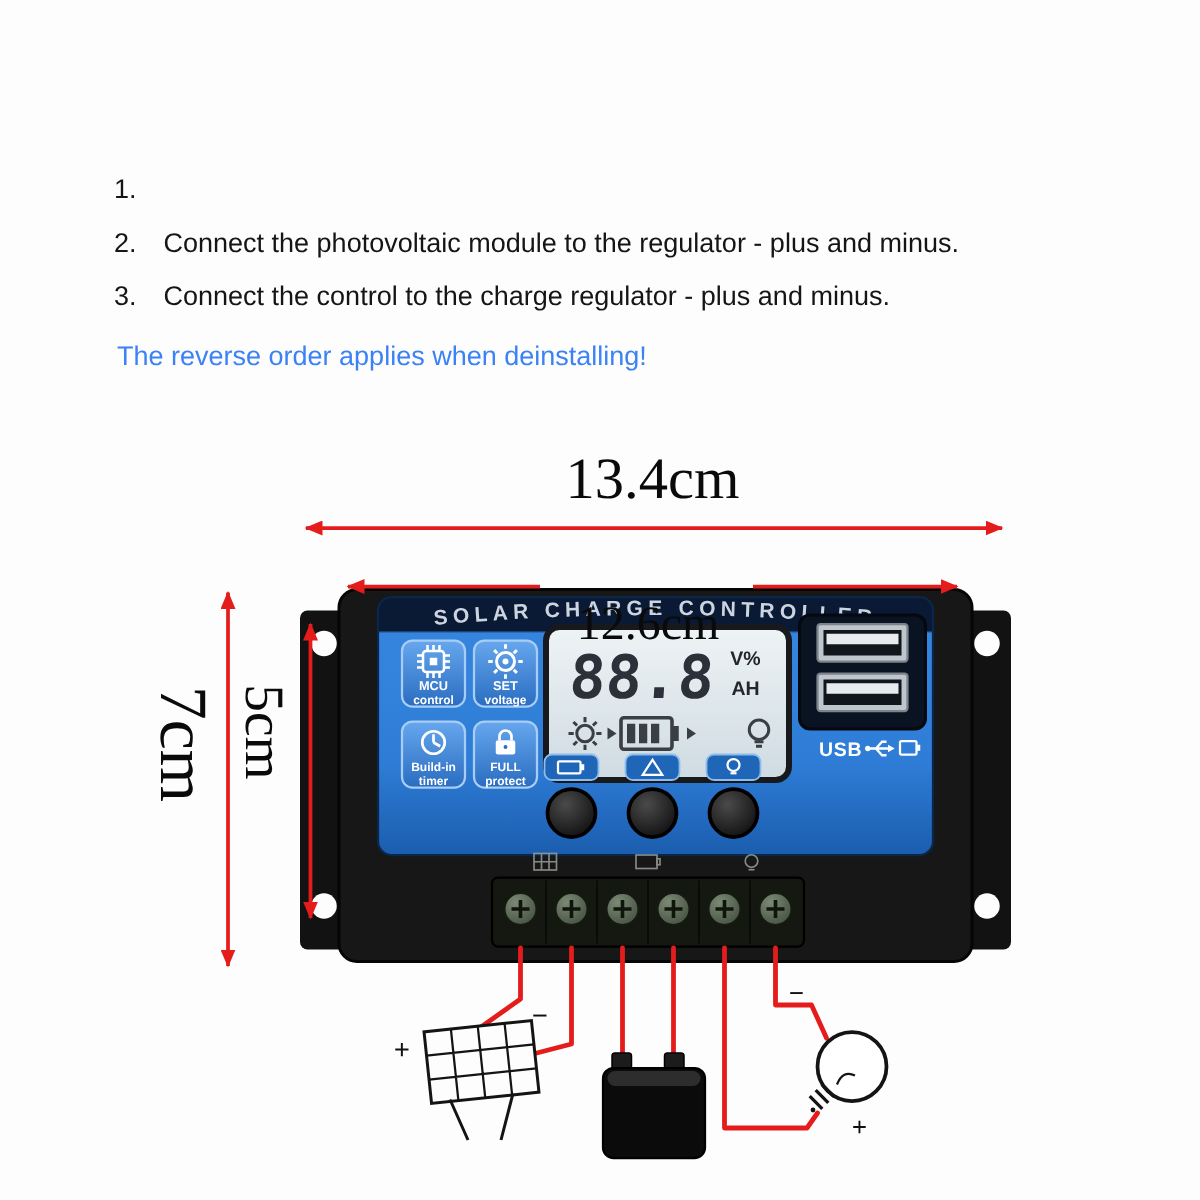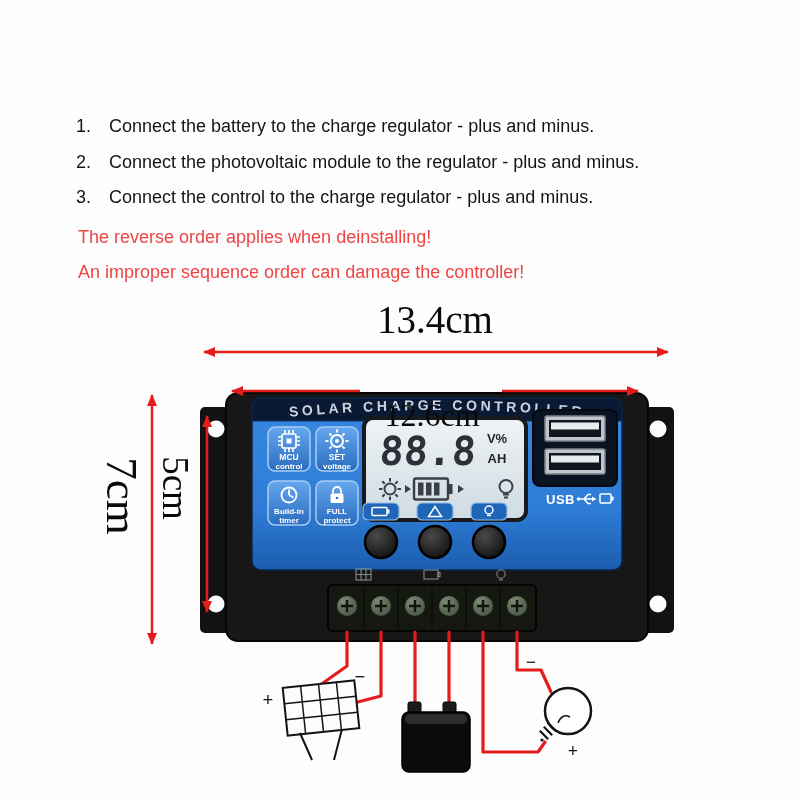--- a/index.html
+++ b/index.html
@@ -2,52 +2,50 @@
 <html><head>
 <meta charset="utf-8">
 <style>
   * { margin:0; padding:0; box-sizing:border-box; }
   html,body { width:800px; height:800px; }
   body { background:#fdfdfd; font-family:"Liberation Sans",sans-serif; position:relative; overflow:hidden; }
   svg.diagram { position:absolute; left:0; top:0; z-index:1; }
   .instructions { position:absolute; left:76px; top:116px; z-index:2; color:#151515; font-size:18px; line-height:1.2; }
   .inst { display:flex; margin-bottom:14px; }
   .inst .num { width:33px; flex:none; }
-  .warnings { position:absolute; left:78px; top:227px; z-index:2; color:#ef4444; font-size:18px; line-height:1.2; }
+  .warnings { position:absolute; left:78px; top:227px; z-index:2; color:#3b82f6; font-size:18px; line-height:1.2; }
   .warn { margin-bottom:13px; }
   .dim { position:absolute; z-index:2; font-family:"Liberation Serif",serif; color:#0a0a0a; text-align:center; white-space:nowrap; }
   .dim-134 { left:352px; top:297px; width:166px; font-size:39px; }
   .dim-126 { left:352px; top:361px; width:160px; font-size:32px;margin-top:36px; }
   .dim-7   { left:72px;  top:470px; width:100px; height:52px; font-size:45px; transform:rotate(90deg); }
   .dim-5   { left:136px; top:467px; width:80px;  height:42px; font-size:37px; transform:rotate(90deg); }
   svg text { font-family:"Liberation Sans",sans-serif; }
   svg text.lcd-digits { font-family:"DejaVu Sans Mono",monospace; }
   svg text.plusminus { font-family:"Liberation Serif",serif; }
 </style>
 </head>
 <body>
 
 <div class="instructions">
   <div class="inst">
     <span class="num">1.</span>
-    <span class="txt">Connect the battery to the charge regulator - plus and minus.</span>
   </div>
   <div class="inst">
     <span class="num">2.</span>
     <span class="txt">Connect the photovoltaic module to the regulator - plus and minus.</span>
   </div>
   <div class="inst">
     <span class="num">3.</span>
     <span class="txt">Connect the control to the charge regulator - plus and minus.</span>
   </div>
 </div>
 
 <div class="warnings">
   <div class="warn">The reverse order applies when deinstalling!</div>
-  <div class="warn">An improper sequence order can damage the controller!</div>
 </div>
 
 <div class="dim dim-134">13.4cm</div>
 <div class="dim dim-126">12.6cm</div>
 <div class="dim dim-7">7cm</div>
 <div class="dim dim-5">5cm</div>
 
 <svg class="diagram" width="800" height="800" viewBox="0 0 800 800">
   <defs>
     <marker id="ah" markerWidth="13" markerHeight="10" refX="11" refY="5" orient="auto-start-reverse" markerUnits="userSpaceOnUse">

